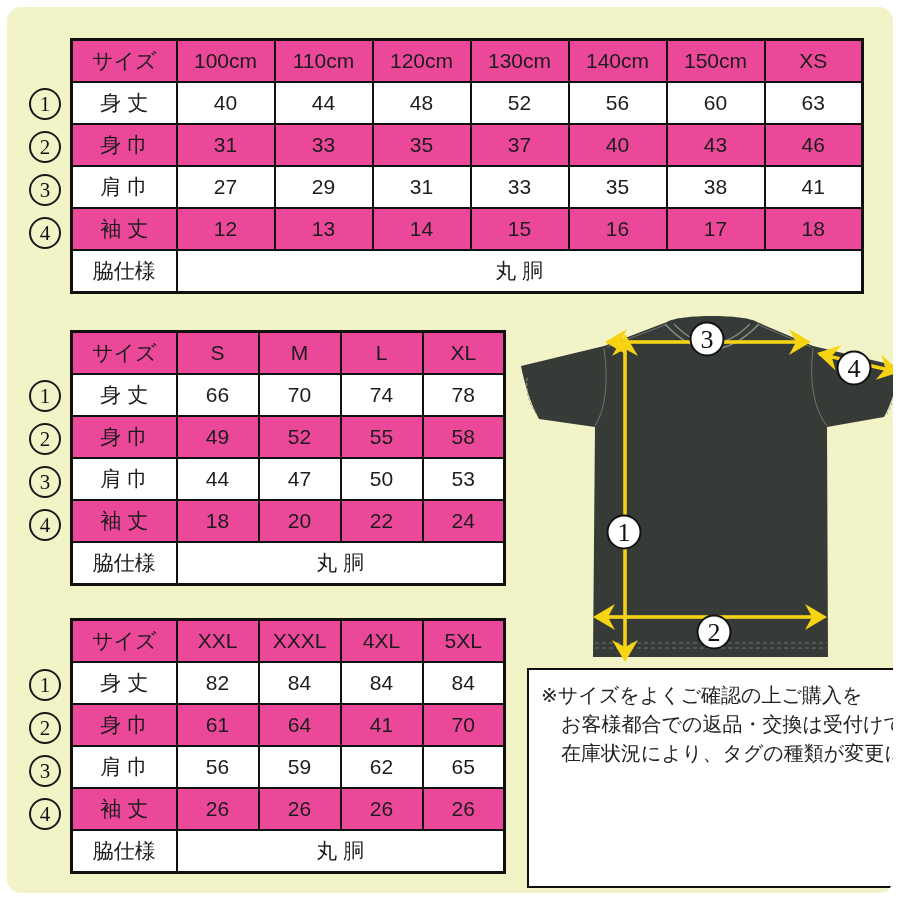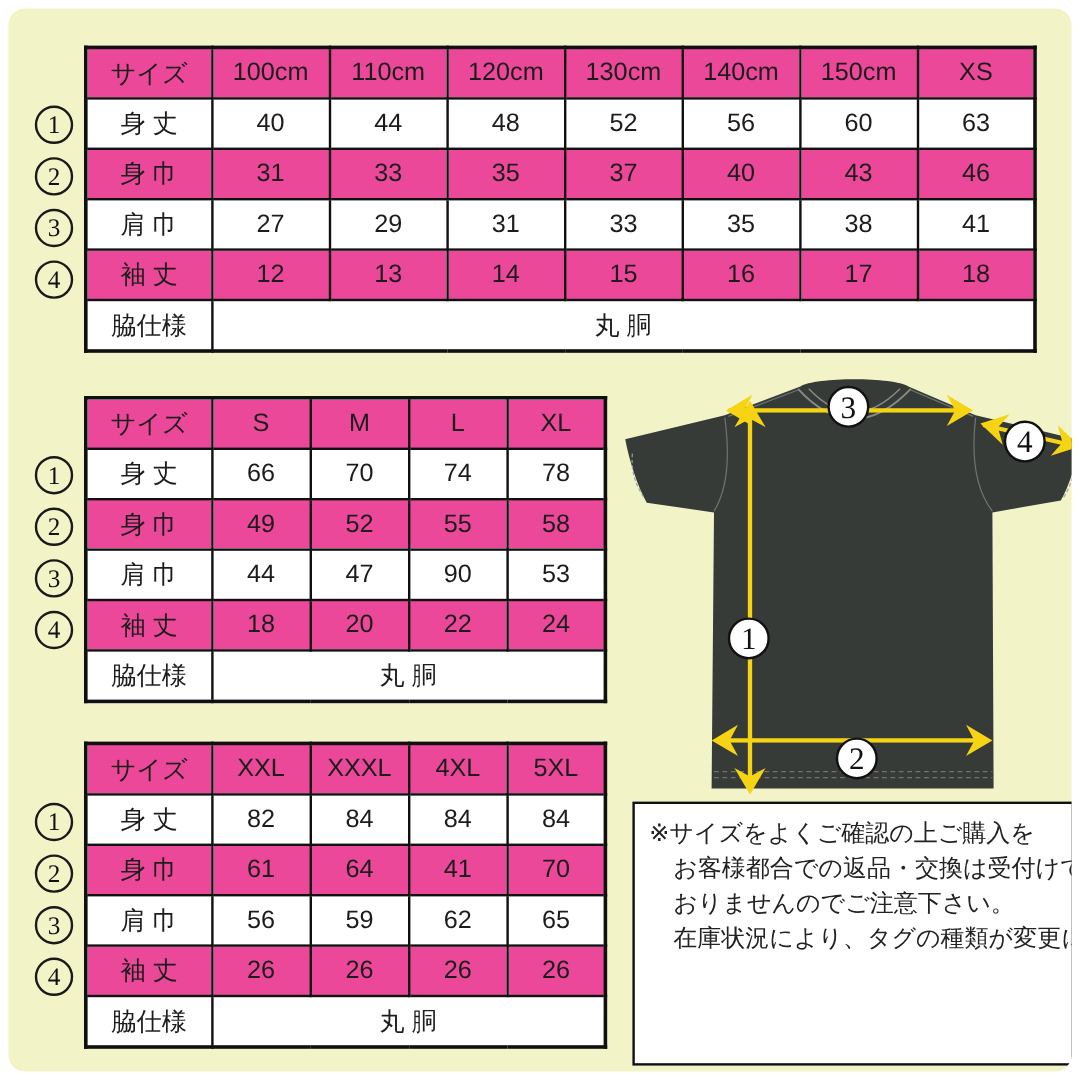--- a/index.html
+++ b/index.html
@@ -132,21 +132,21 @@
       <td class="lbl">身 巾</td>
       <td>49</td>
       <td>52</td>
       <td>55</td>
       <td>58</td>
     </tr>
     <tr>
       <td class="lbl">肩 巾</td>
       <td>44</td>
       <td>47</td>
-      <td>90</td>
+      <td>50</td>
       <td>53</td>
     </tr>
     <tr class="g">
       <td class="lbl">袖 丈</td>
       <td>18</td>
       <td>20</td>
       <td>22</td>
       <td>24</td>
     </tr>
     <tr>
@@ -305,17 +305,16 @@
     </g>
     <g>
       <circle cx="202" cy="322" r="16.5" fill="#ffffff" stroke="#111" stroke-width="2"></circle>
       <text x="202" y="331" text-anchor="middle" font-size="26" fill="#111" font-family="Liberation Serif, DejaVu Serif, serif">2</text>
     </g>
   </svg>
 
   <div class="note">
     <div>※サイズをよくご確認の上ご購入を</div>
     <div>お客様都合での返品・交換は受付けて</div>
-    <div>おりませんのでご注意下さい。</div>
     <div>在庫状況により、タグの種類が変更に</div>
   </div>
 
 </div>
 
 </body></html>

